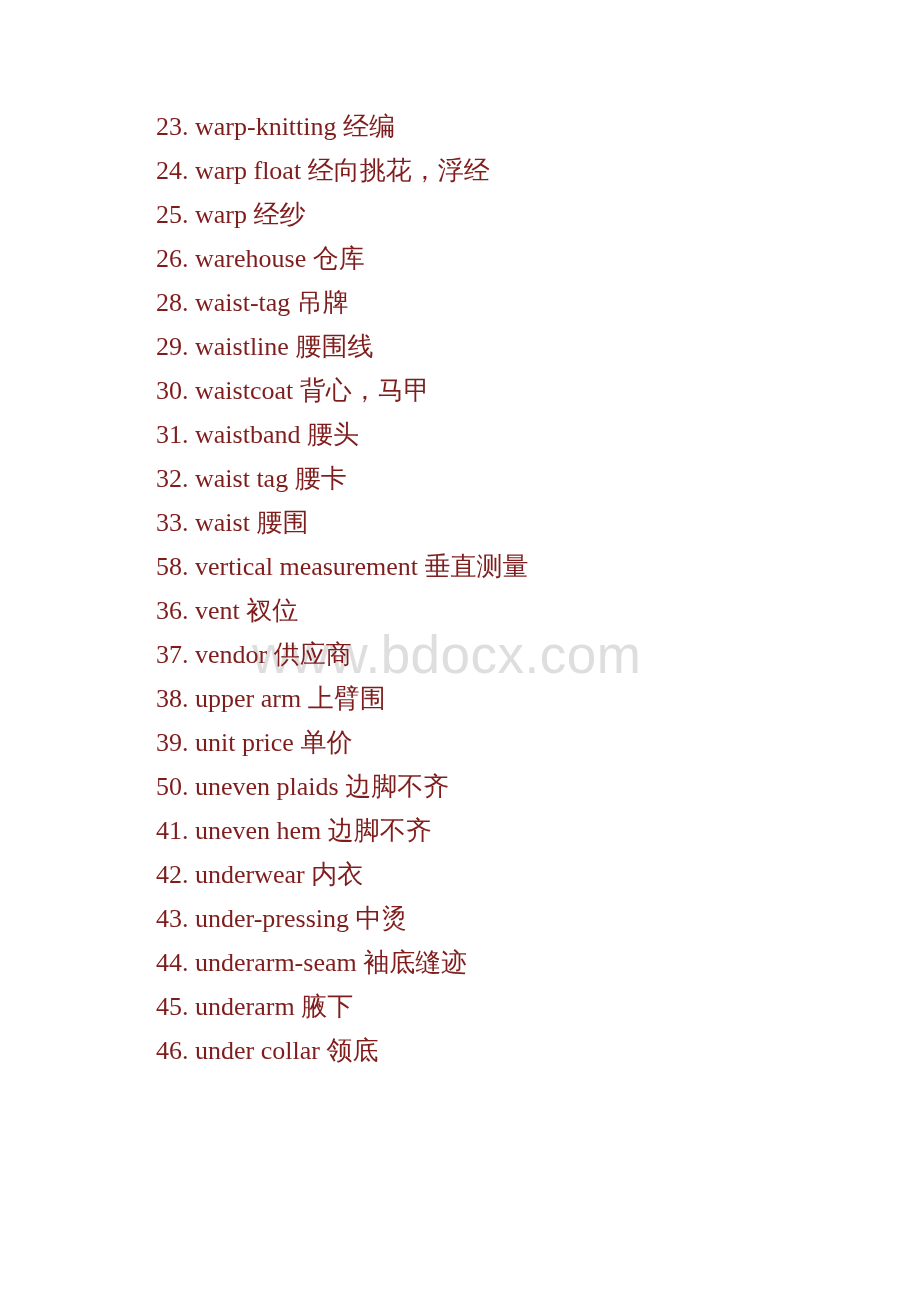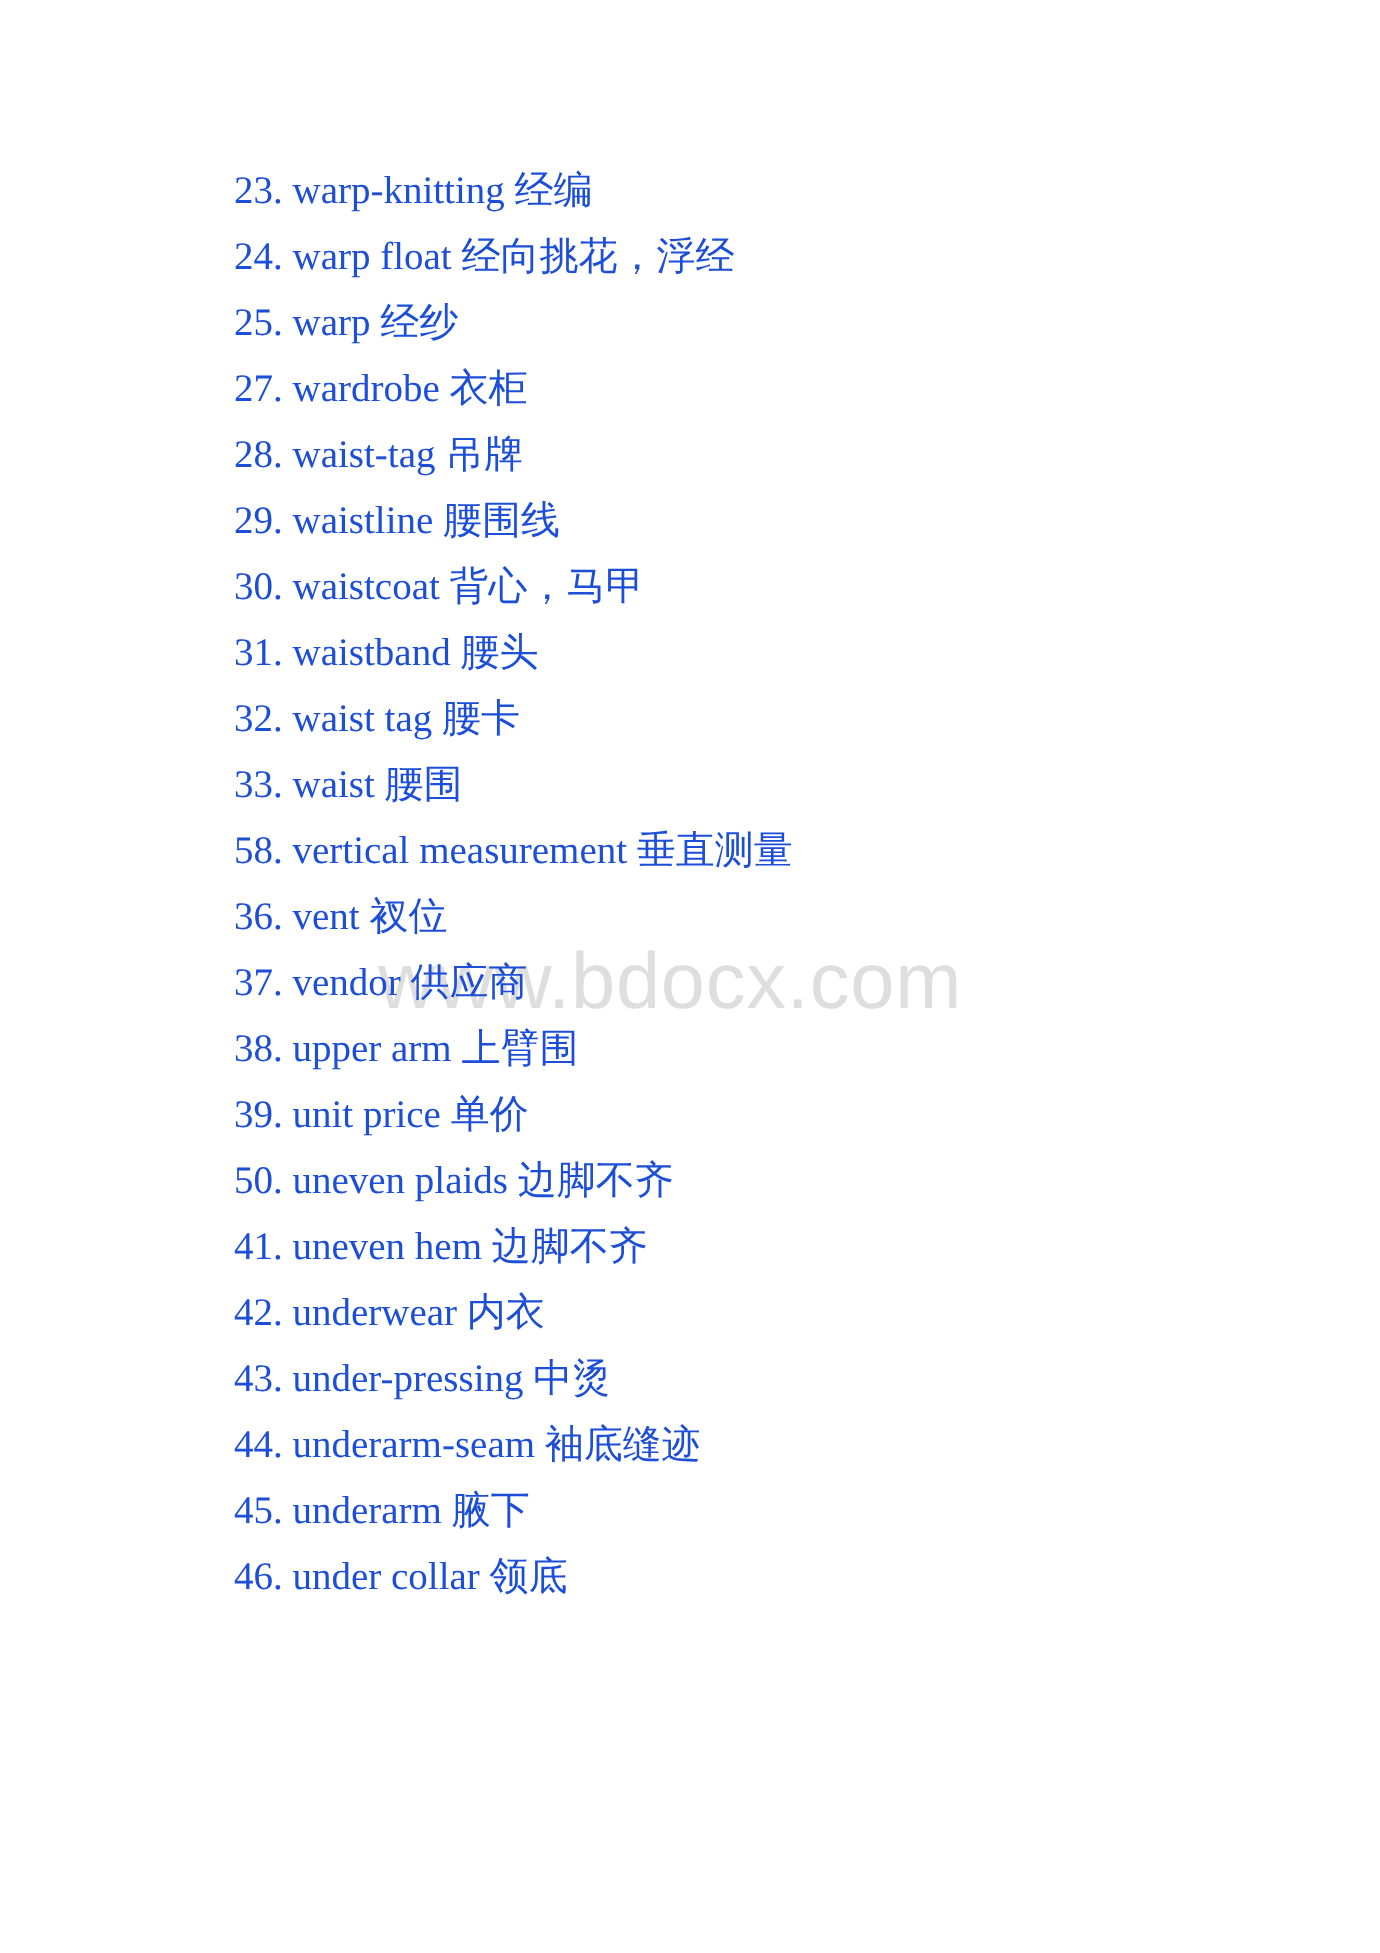--- a/index.html
+++ b/index.html
@@ -49,21 +49,21 @@
     z-index: 1;
   }
 
   .entry {
     position: relative;
     margin: 0;
     padding: 0 60px 0 156px;
     height: 44px;
     line-height: 44px;
     font-size: 26px;
-    color: #1d4ed8;
+    color: #7f1d1d;
     white-space: nowrap;
   }
 
   .entry .num {
     display: inline;
   }
 
   .entry .term {
     display: inline;
   }
@@ -76,21 +76,21 @@
 <body>
 
 <div id="page">
 
   <div id="watermark">www.bdocx.com</div>
 
   <ol id="glossary-list">
       <li class="entry"><span class="num">23.</span> <span class="term">warp-knitting</span> <span class="gloss">经编</span></li>
       <li class="entry"><span class="num">24.</span> <span class="term">warp float</span> <span class="gloss">经向挑花，浮经</span></li>
       <li class="entry"><span class="num">25.</span> <span class="term">warp</span> <span class="gloss">经纱</span></li>
-      <li class="entry"><span class="num">27.</span> <span class="term">wardrobe</span> <span class="gloss">衣柜</span></li>
+      <li class="entry"><span class="num">26.</span> <span class="term">warehouse</span> <span class="gloss">仓库</span></li>
       <li class="entry"><span class="num">28.</span> <span class="term">waist-tag</span> <span class="gloss">吊牌</span></li>
       <li class="entry"><span class="num">29.</span> <span class="term">waistline</span> <span class="gloss">腰围线</span></li>
       <li class="entry"><span class="num">30.</span> <span class="term">waistcoat</span> <span class="gloss">背心，马甲</span></li>
       <li class="entry"><span class="num">31.</span> <span class="term">waistband</span> <span class="gloss">腰头</span></li>
       <li class="entry"><span class="num">32.</span> <span class="term">waist tag</span> <span class="gloss">腰卡</span></li>
       <li class="entry"><span class="num">33.</span> <span class="term">waist</span> <span class="gloss">腰围</span></li>
       <li class="entry"><span class="num">58.</span> <span class="term">vertical measurement</span> <span class="gloss">垂直测量</span></li>
       <li class="entry"><span class="num">36.</span> <span class="term">vent</span> <span class="gloss">衩位</span></li>
       <li class="entry"><span class="num">37.</span> <span class="term">vendor</span> <span class="gloss">供应商</span></li>
       <li class="entry"><span class="num">38.</span> <span class="term">upper arm</span> <span class="gloss">上臂围</span></li>

